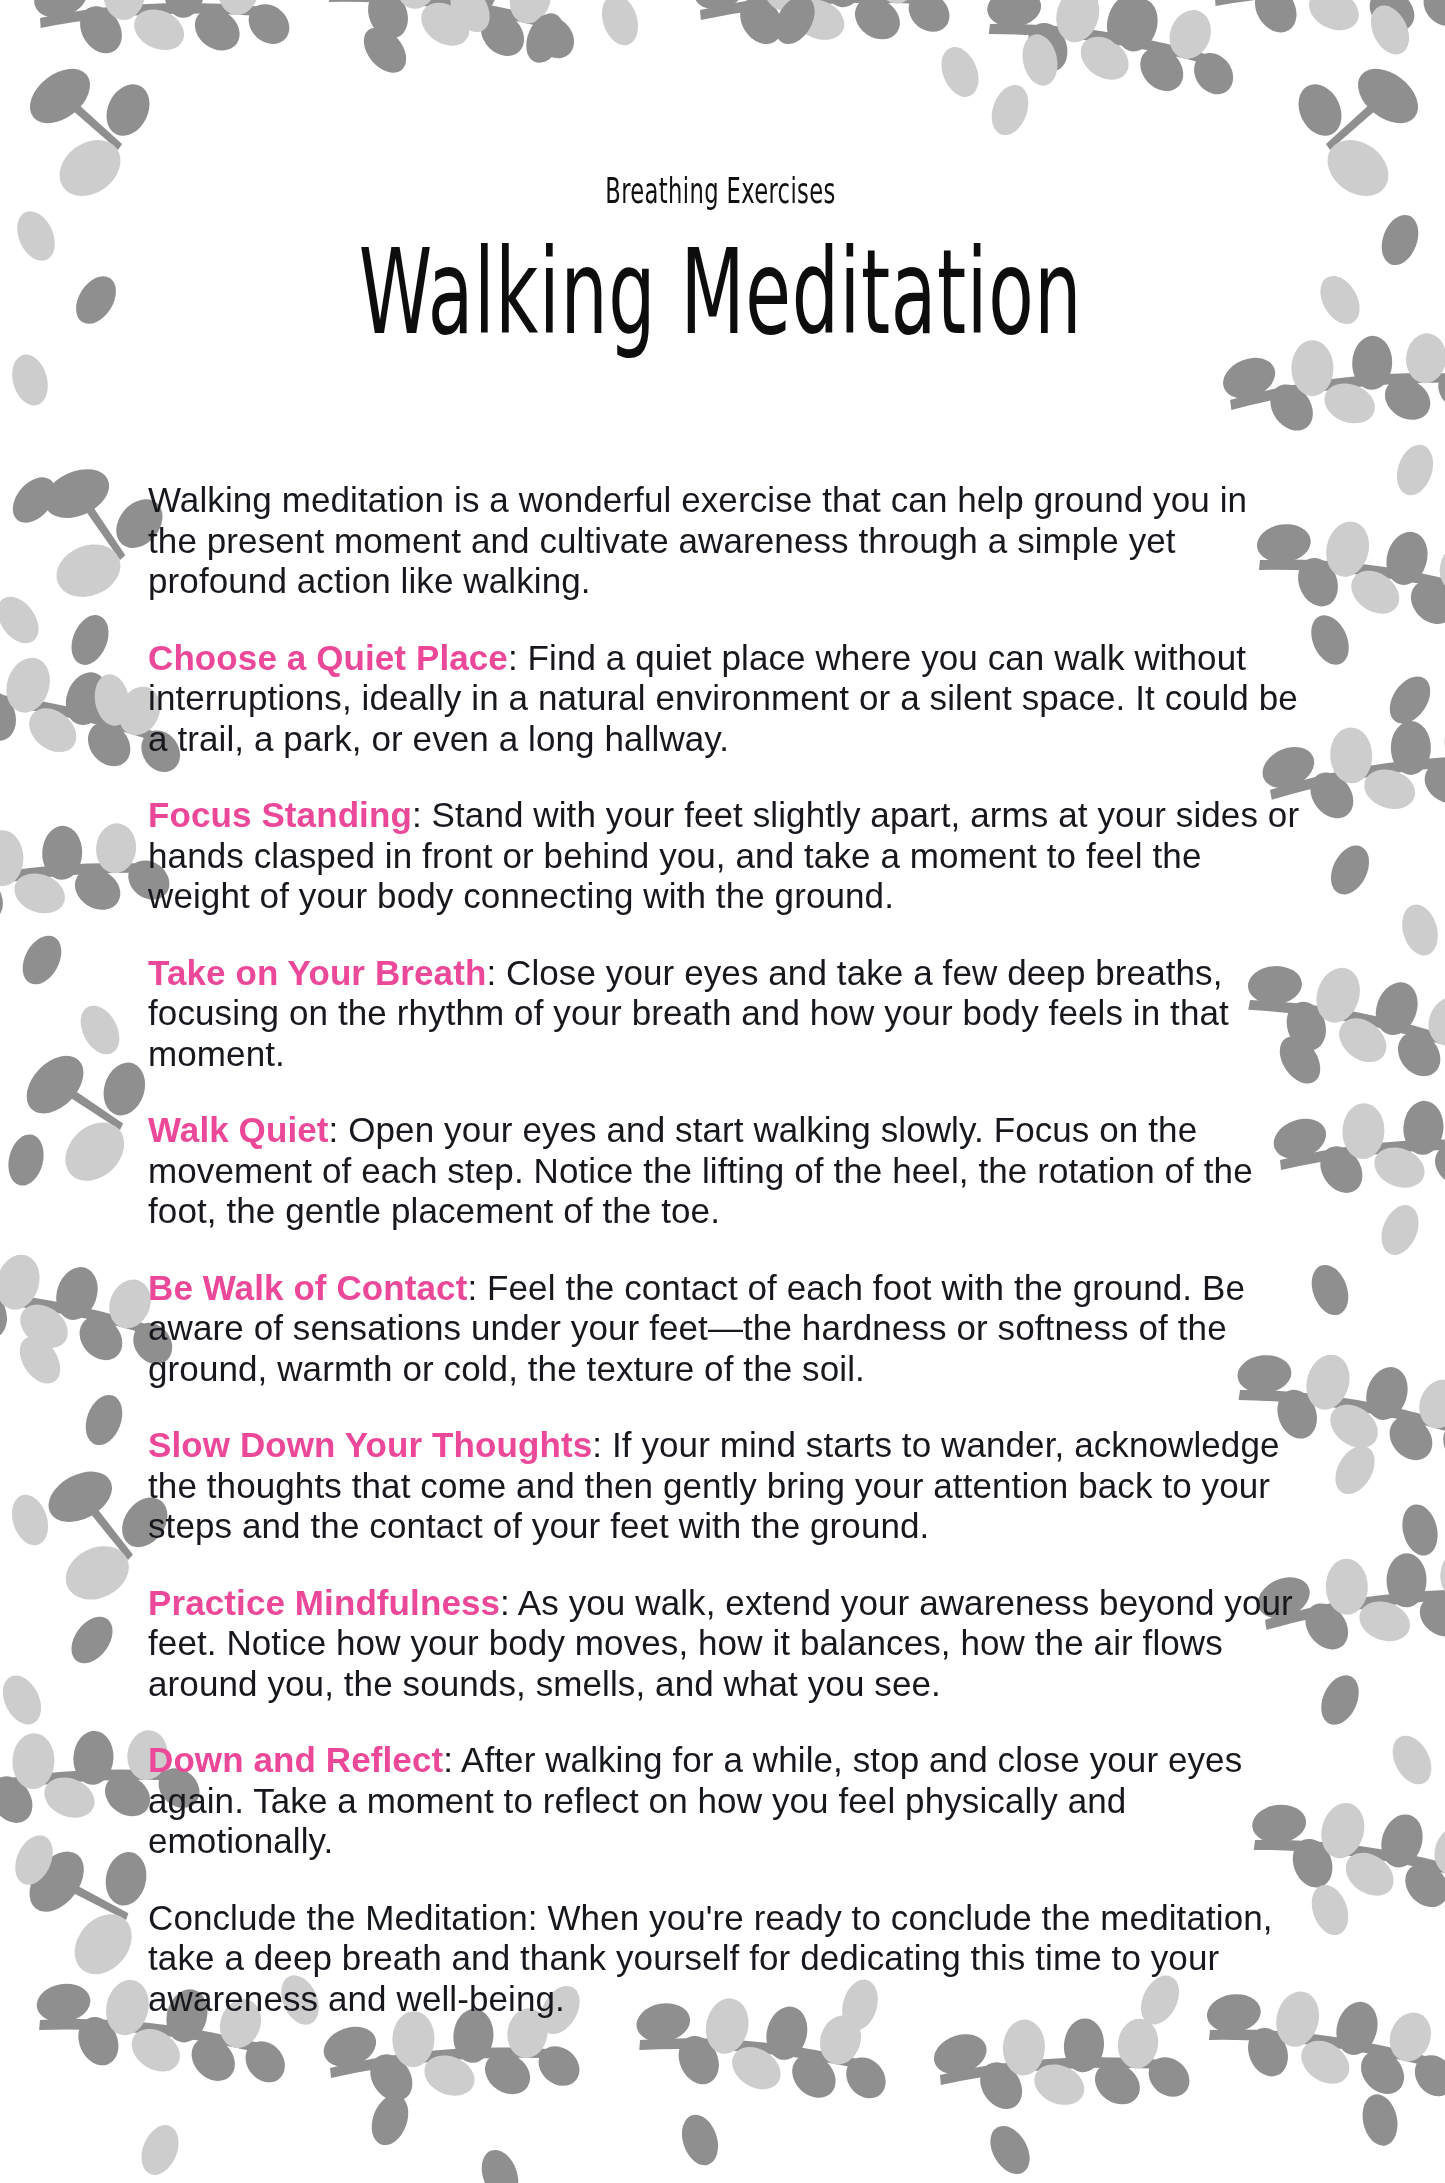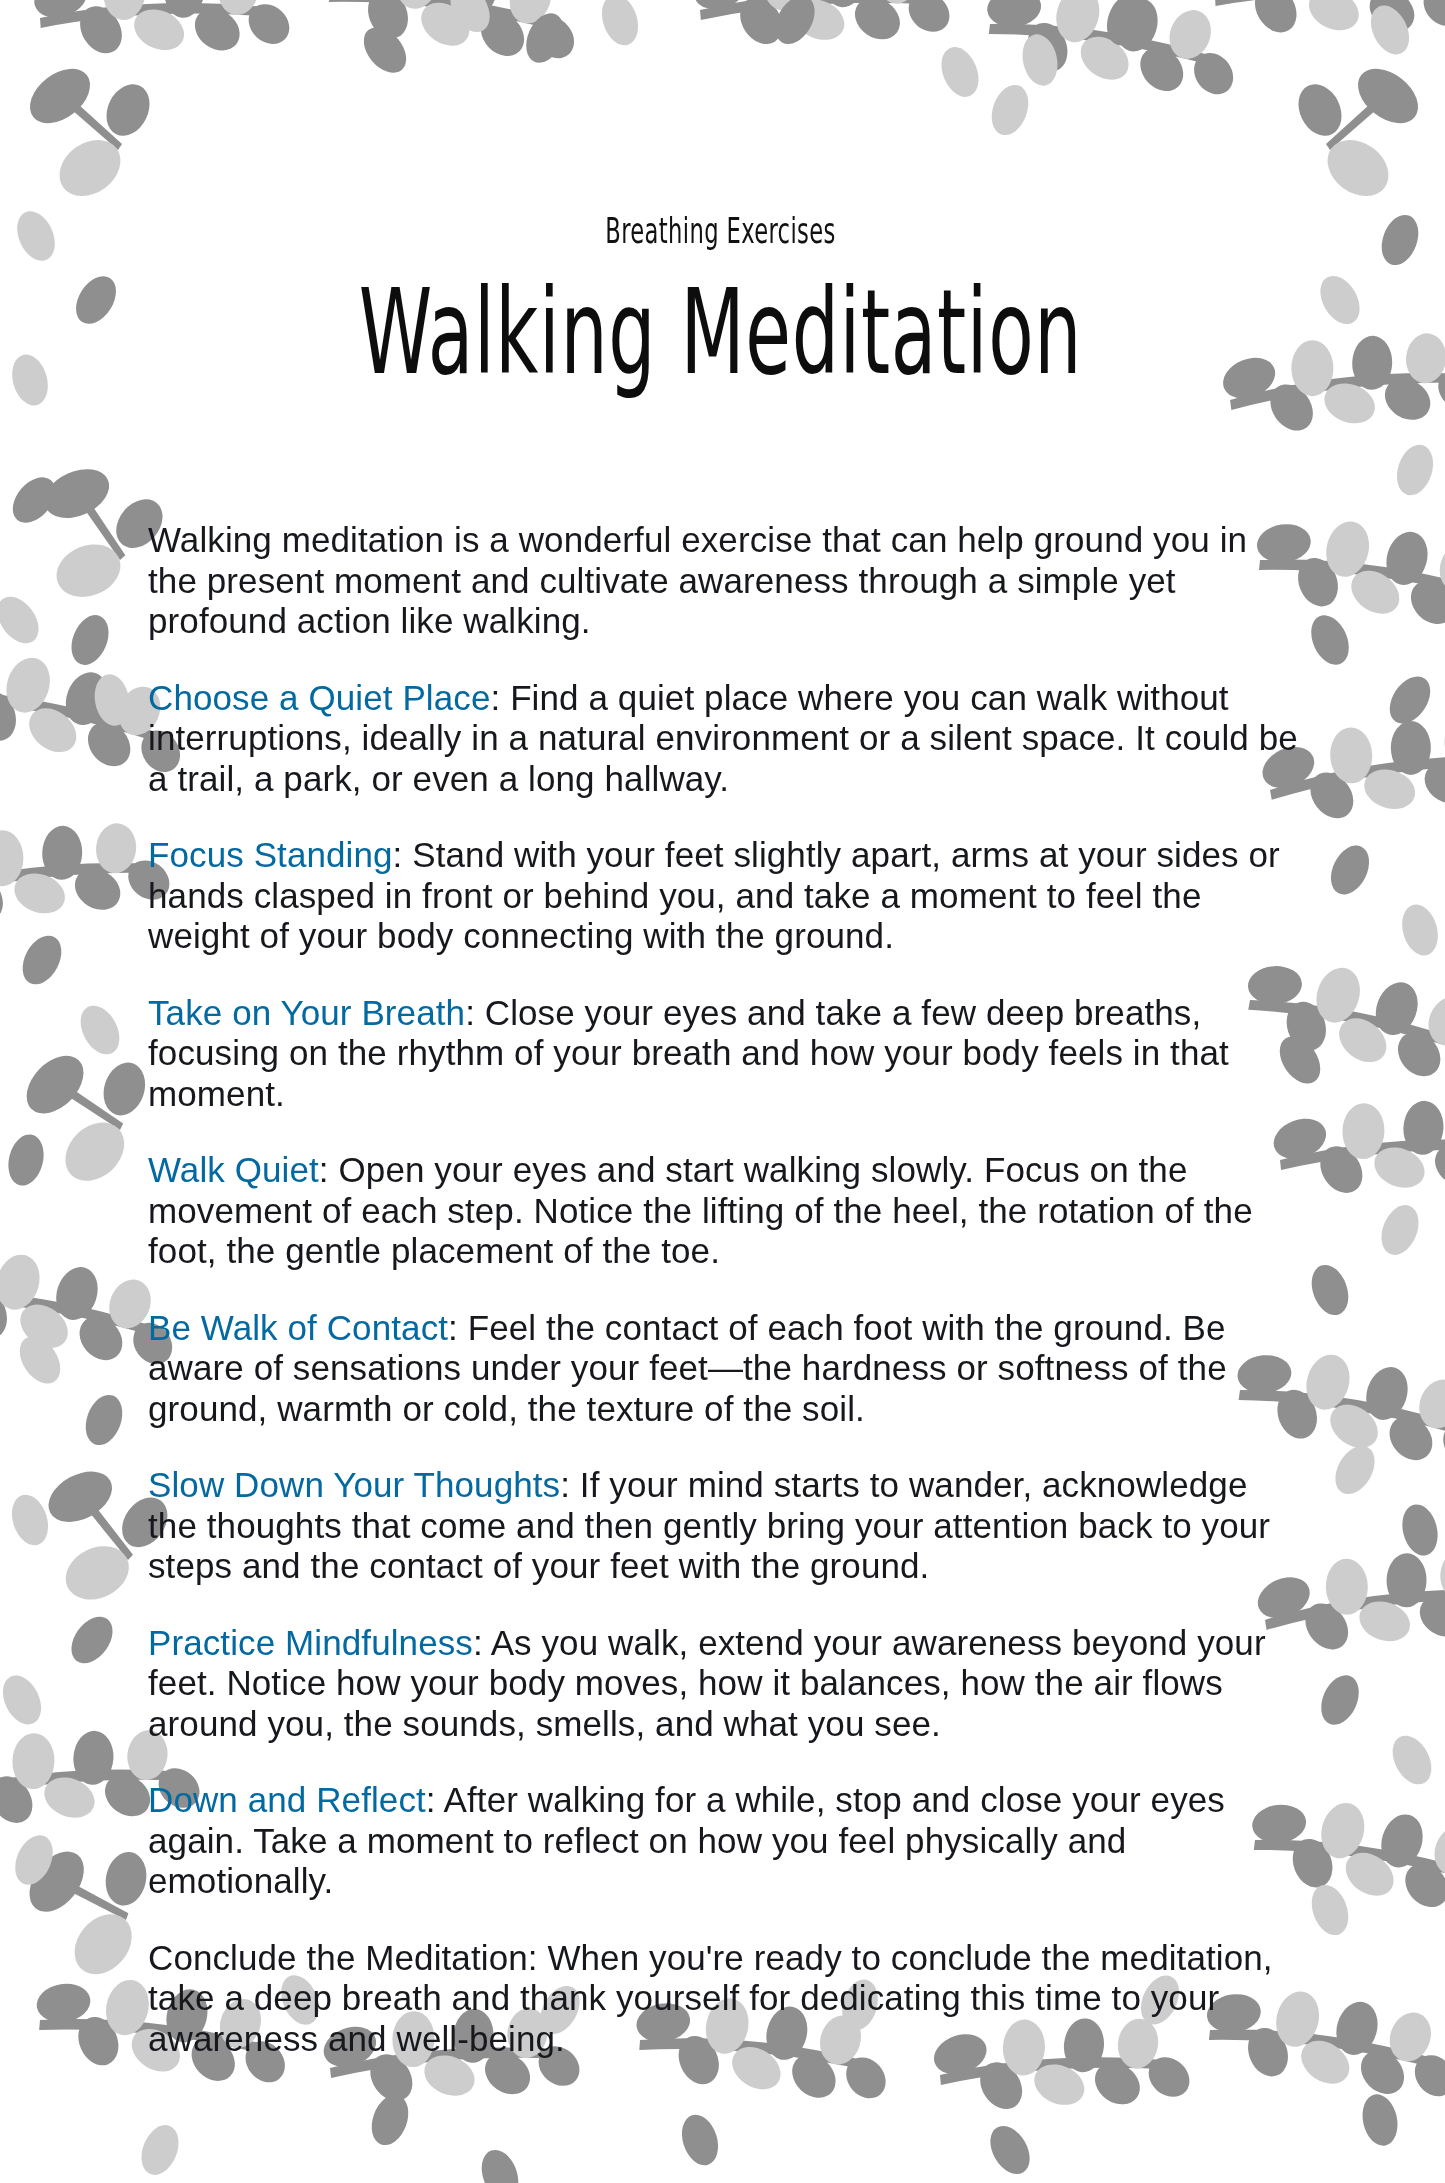--- a/index.html
+++ b/index.html
@@ -26,21 +26,20 @@
     z-index: 1;
   }
 
   
   .content {
     position: absolute;
     z-index: 2;
     left: 0;
     top: 0;
     width: 1441px;
-    margin-top: 40px;
   }
 
   .header {
     text-align: center;
     padding-top: 172px;
   }
   .eyebrow {
     font-family: "Liberation Sans Narrow", "DejaVu Sans Condensed", "Liberation Sans", sans-serif;
     font-size: 35px;
     letter-spacing: 0.5px;
@@ -73,22 +72,22 @@
   .para {
     font-family: "Liberation Sans", sans-serif;
     font-size: 35px;
     line-height: 40.5px;
     color: #16181d;
     margin: 0 0 36px 0;
     letter-spacing: 0.1px;
     font-weight: 400;
   }
   .para b {
-    font-weight: 400;
-    color: #0369a1;
+    font-weight: 700;
+    color: #ec4899;
   }
 </style>
 </head>
 <body>
 
 <div class="page">
 
   <svg class="decor" viewBox="0 0 1445 2183" xmlns="http://www.w3.org/2000/svg" aria-hidden="true">
     <defs>
 

